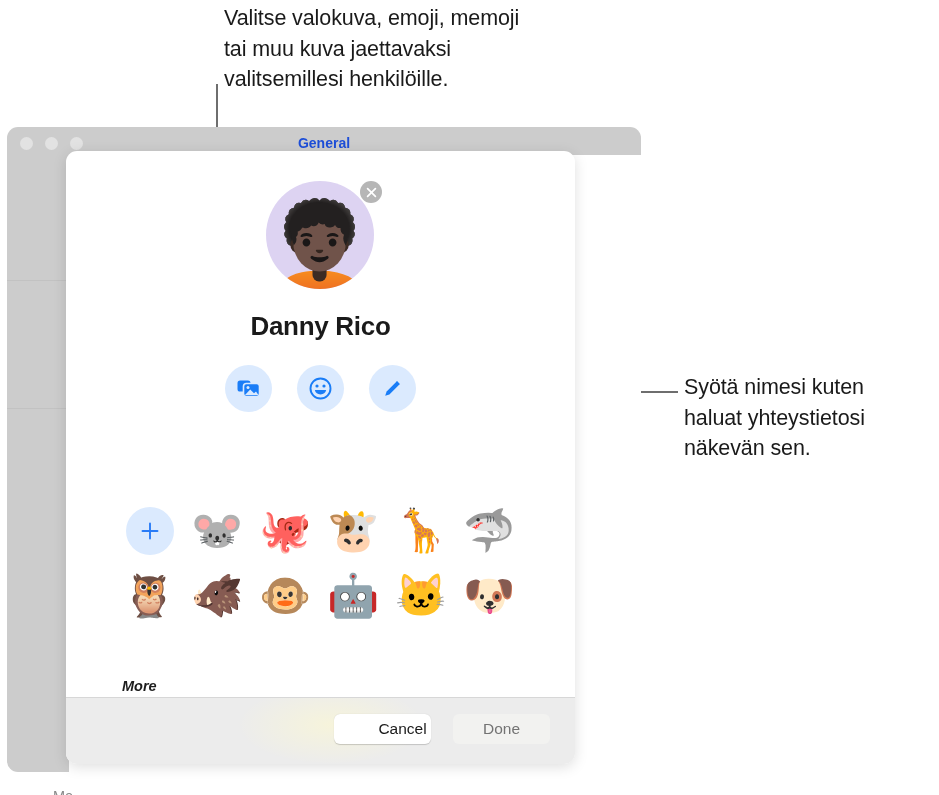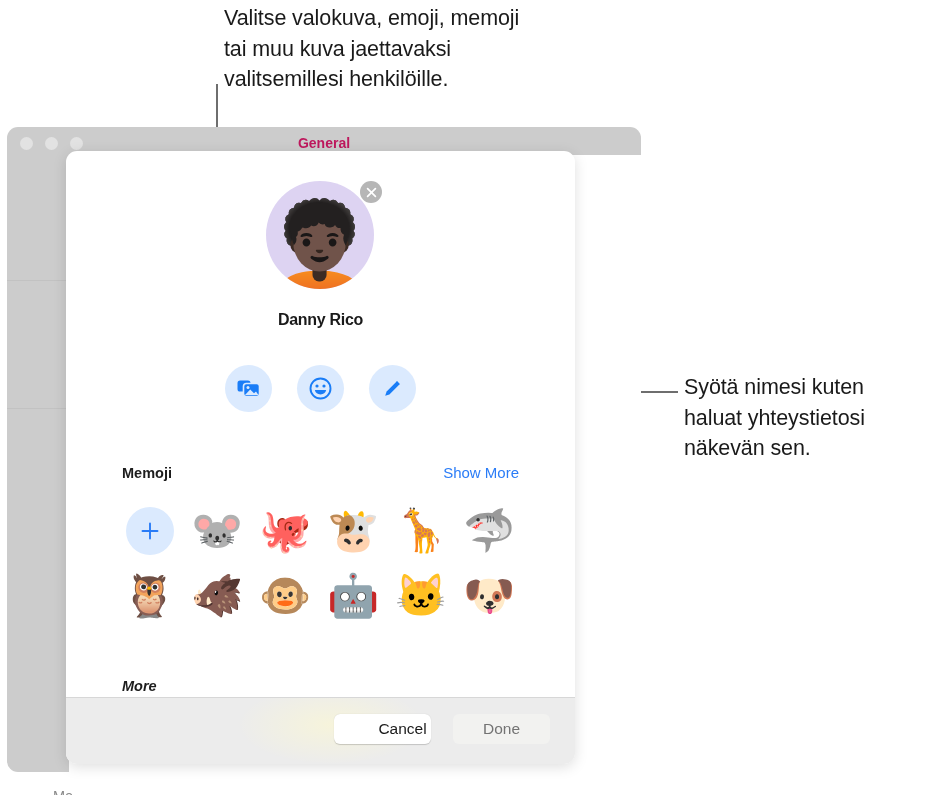--- a/index.html
+++ b/index.html
@@ -39,21 +39,21 @@
   }
   .traffic-lights {
     position: absolute; left: 13px; top: 10px;
     display: flex; gap: 12px;
   }
   .tl-dot { width: 13px; height: 13px; border-radius: 50%; background: #e2e2e2; }
 
   #window-title {
     position: absolute; left: 0; top: 8px; width: 100%;
     text-align: center;
-    font-size: 14px; font-weight: bold; color: #be185d;
+    font-size: 14px; font-weight: bold; color: #1d4ed8;
   }
 
   #sidebar-divider {
     position: absolute; left: 0; top: 153px; width: 62px; height: 1px;
     background: #c2c2c2;
   }
   #sidebar-divider2 {
     position: absolute; left: 0; top: 281px; width: 62px; height: 1px;
     background: #c2c2c2;
   }
@@ -97,21 +97,21 @@
     position: absolute; right: -8px; top: 0px;
     width: 22px; height: 22px; border-radius: 50%;
     background: #b6b6b6;
     display: flex; align-items: center; justify-content: center;
   }
   #avatar-remove svg { display: block; }
 
   #profile-name {
     position: absolute; left: 0; top: 160px; width: 100%;
     text-align: center;
-    font-size: 16px; font-weight: bold; color: #1a1a1a;
+    font-size: 26px; font-weight: bold; color: #1a1a1a;
     letter-spacing: -0.3px;
   }
 
   
   #action-row {
     position: absolute; left: 0; top: 214px; width: 100%;
     display: flex; justify-content: center; gap: 25px;
   }
   .action-btn {
     width: 47px; height: 47px; border-radius: 50%;
@@ -250,24 +250,20 @@
       </div>
 
       <div class="action-btn">
         <svg width="23" height="23" viewBox="0 0 23 23">
           <path d="M4.2 18.8 L5.6 14.6 L15.6 4.6 L18.4 7.4 L8.4 17.4 Z" fill="#1a7df7"></path>
           <path d="M15.6 4.6 L18.4 7.4" stroke="#1a7df7" stroke-width="1.4"></path>
         </svg>
       </div>
     </div>
 
-    <div id="memoji-header">
-      <div id="memoji-title">Memoji</div>
-      <div id="show-more">Show More</div>
-    </div>
 
     <div id="memoji-grid">
       <div class="memoji-cell">
         <div class="memoji-add">
           <svg width="22" height="22" viewBox="0 0 22 22">
             <path d="M11 3.5 V18.5 M3.5 11 H18.5" stroke="#2a7cf7" stroke-width="1.9" stroke-linecap="round"></path>
           </svg>
         </div>
       </div>
       <div class="memoji-cell">🐭</div>

